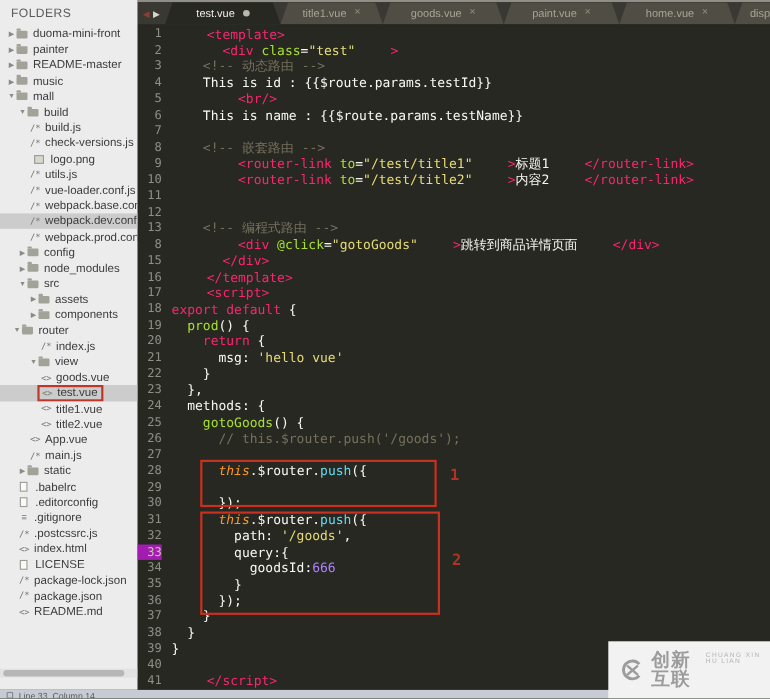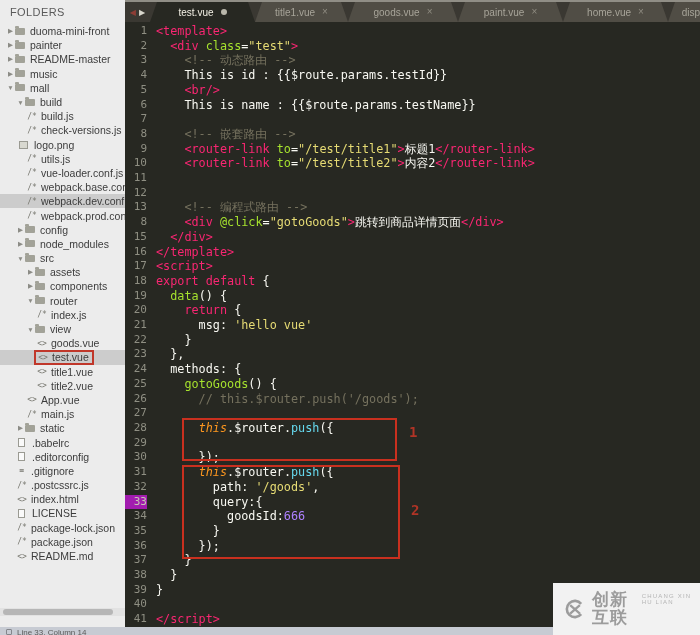--- a/index.html
+++ b/index.html
@@ -33,21 +33,21 @@
   .tab { position:relative; flex:none; display:flex; align-items:center; justify-content:center; font-size:10px; color:#a7a499; background:#504d45; clip-path:polygon(7px 0, calc(100% - 7px) 0, 100% 100%, 0 100%); gap:7px; }
   .tab.active { background:#272822; color:#f2efe4; }
   .dot { width:6px; height:6px; border-radius:50%; background:#b9b7ab; }
   .closex { color:#8f8c81; font-size:10px; line-height:1; }
 
   .code { position:relative; flex:1; font-family:"DejaVu Sans Mono", monospace; font-size:11.8px; line-height:14.7px; padding-top:2px; overflow:hidden; }
   .line { display:flex; white-space:pre; }
   .ln { width:22px; flex:none; text-align:right; color:#8f8f83; font-size:11px; }
   .ln.cur { background:#a21caf; color:#c8c6b4; }
   .lt { margin-left:9px; }
-  .t { color:#f92672; }
+  .t { color:#f92672;margin-left:32px; }
   .a { color:#a6e22e; }
   .s { color:#e6db74; }
   .w { color:#f8f8f2; }
   .c { color:#75715e; }
   .k { color:#f92672; }
   .f { color:#a6e22e; }
   .n { color:#ae81ff; }
   .p { color:#66d9ef; }
   .th { color:#fd971f; font-style:italic; }
   .u { color:#f8f8f2; }
@@ -126,21 +126,21 @@
               <span class="fi">/*</span>
               <span>build.js</span>
             </span>
           </div>
           <div class="tree-row" style="padding-left: 24px;">
             <span class="tw">
               <span class="fi">/*</span>
               <span>check-versions.js</span>
             </span>
           </div>
-          <div class="tree-row" style="padding-left: 16px;">
+          <div class="tree-row" style="padding-left: 28px;">
             <span class="tw">
               <span class="imgicon"></span>
               <span>logo.png</span>
             </span>
           </div>
           <div class="tree-row" style="padding-left: 24px;">
             <span class="tw">
               <span class="fi">/*</span>
               <span>utils.js</span>
             </span>
@@ -197,21 +197,21 @@
               <span>assets</span>
             </span>
           </div>
           <div class="tree-row" style="padding-left: 24px;">
             <span class="tw">
               <span class="arrow">▶</span>
               <span class="folder"></span>
               <span>components</span>
             </span>
           </div>
-          <div class="tree-row" style="padding-left: 24px;">
+          <div class="tree-row" style="padding-left: 9px;">
             <span class="tw">
               <span class="arrow">▼</span>
               <span class="folder"></span>
               <span>router</span>
             </span>
           </div>
           <div class="tree-row" style="padding-left: 34px;">
             <span class="tw">
               <span class="fi">/*</span>
               <span>index.js</span>
@@ -376,21 +376,21 @@
           <div class="line"><span class="ln">9</span><span class="lt"><span class="t">    &lt;router-link </span><span class="a">to</span><span class="u">=</span><span class="s">"/test/title1"</span><span class="t">&gt;</span><span class="w">标题1</span><span class="t">&lt;/router-link&gt;</span></span></div>
           <div class="line"><span class="ln">10</span><span class="lt"><span class="t">    &lt;router-link </span><span class="a">to</span><span class="u">=</span><span class="s">"/test/title2"</span><span class="t">&gt;</span><span class="w">内容2</span><span class="t">&lt;/router-link&gt;</span></span></div>
           <div class="line"><span class="ln">11</span></div>
           <div class="line"><span class="ln">12</span><span class="lt"></span></div>
           <div class="line"><span class="ln">13</span><span class="lt"><span class="c">    &lt;!-- 编程式路由 --&gt;</span></span></div>
           <div class="line"><span class="ln">8</span><span class="lt"><span class="t">    &lt;div </span><span class="a">@click</span><span class="u">=</span><span class="s">"gotoGoods"</span><span class="t">&gt;</span><span class="w">跳转到商品详情页面</span><span class="t">&lt;/div&gt;</span></span></div>
           <div class="line"><span class="ln">15</span><span class="lt"><span class="t">  &lt;/div&gt;</span></span></div>
           <div class="line"><span class="ln">16</span><span class="lt"><span class="t">&lt;/template&gt;</span></span></div>
           <div class="line"><span class="ln">17</span><span class="lt"><span class="t">&lt;script&gt;</span></span></div>
           <div class="line"><span class="ln">18</span><span class="lt"><span class="k">export default </span><span class="u">{</span></span></div>
-          <div class="line"><span class="ln">19</span><span class="lt"><span class="u">  </span><span class="f">data</span><span class="u">() {</span></span></div>
+          <div class="line"><span class="ln">19</span><span class="lt"><span class="u">  </span><span class="f">prod</span><span class="u">() {</span></span></div>
           <div class="line"><span class="ln">20</span><span class="lt"><span class="u">    </span><span class="k">return</span><span class="u"> {</span></span></div>
           <div class="line"><span class="ln">21</span><span class="lt"><span class="w">      msg: </span><span class="s">'hello vue'</span></span></div>
           <div class="line"><span class="ln">22</span><span class="lt"><span class="u">    }</span></span></div>
           <div class="line"><span class="ln">23</span><span class="lt"><span class="u">  },</span></span></div>
           <div class="line"><span class="ln">24</span><span class="lt"><span class="w">  methods: </span><span class="u">{</span></span></div>
           <div class="line"><span class="ln">25</span><span class="lt"><span class="u">    </span><span class="f">gotoGoods</span><span class="u">() {</span></span></div>
           <div class="line"><span class="ln">26</span><span class="lt"><span class="c">      // this.$router.push('/goods');</span></span></div>
           <div class="line"><span class="ln">27</span><span class="lt"></span></div>
           <div class="line"><span class="ln">28</span><span class="lt"><span class="u">      </span><span class="th">this</span><span class="u">.</span><span class="w">$router</span><span class="u">.</span><span class="p">push</span><span class="u">({</span></span></div>
           <div class="line"><span class="ln">29</span></div>

